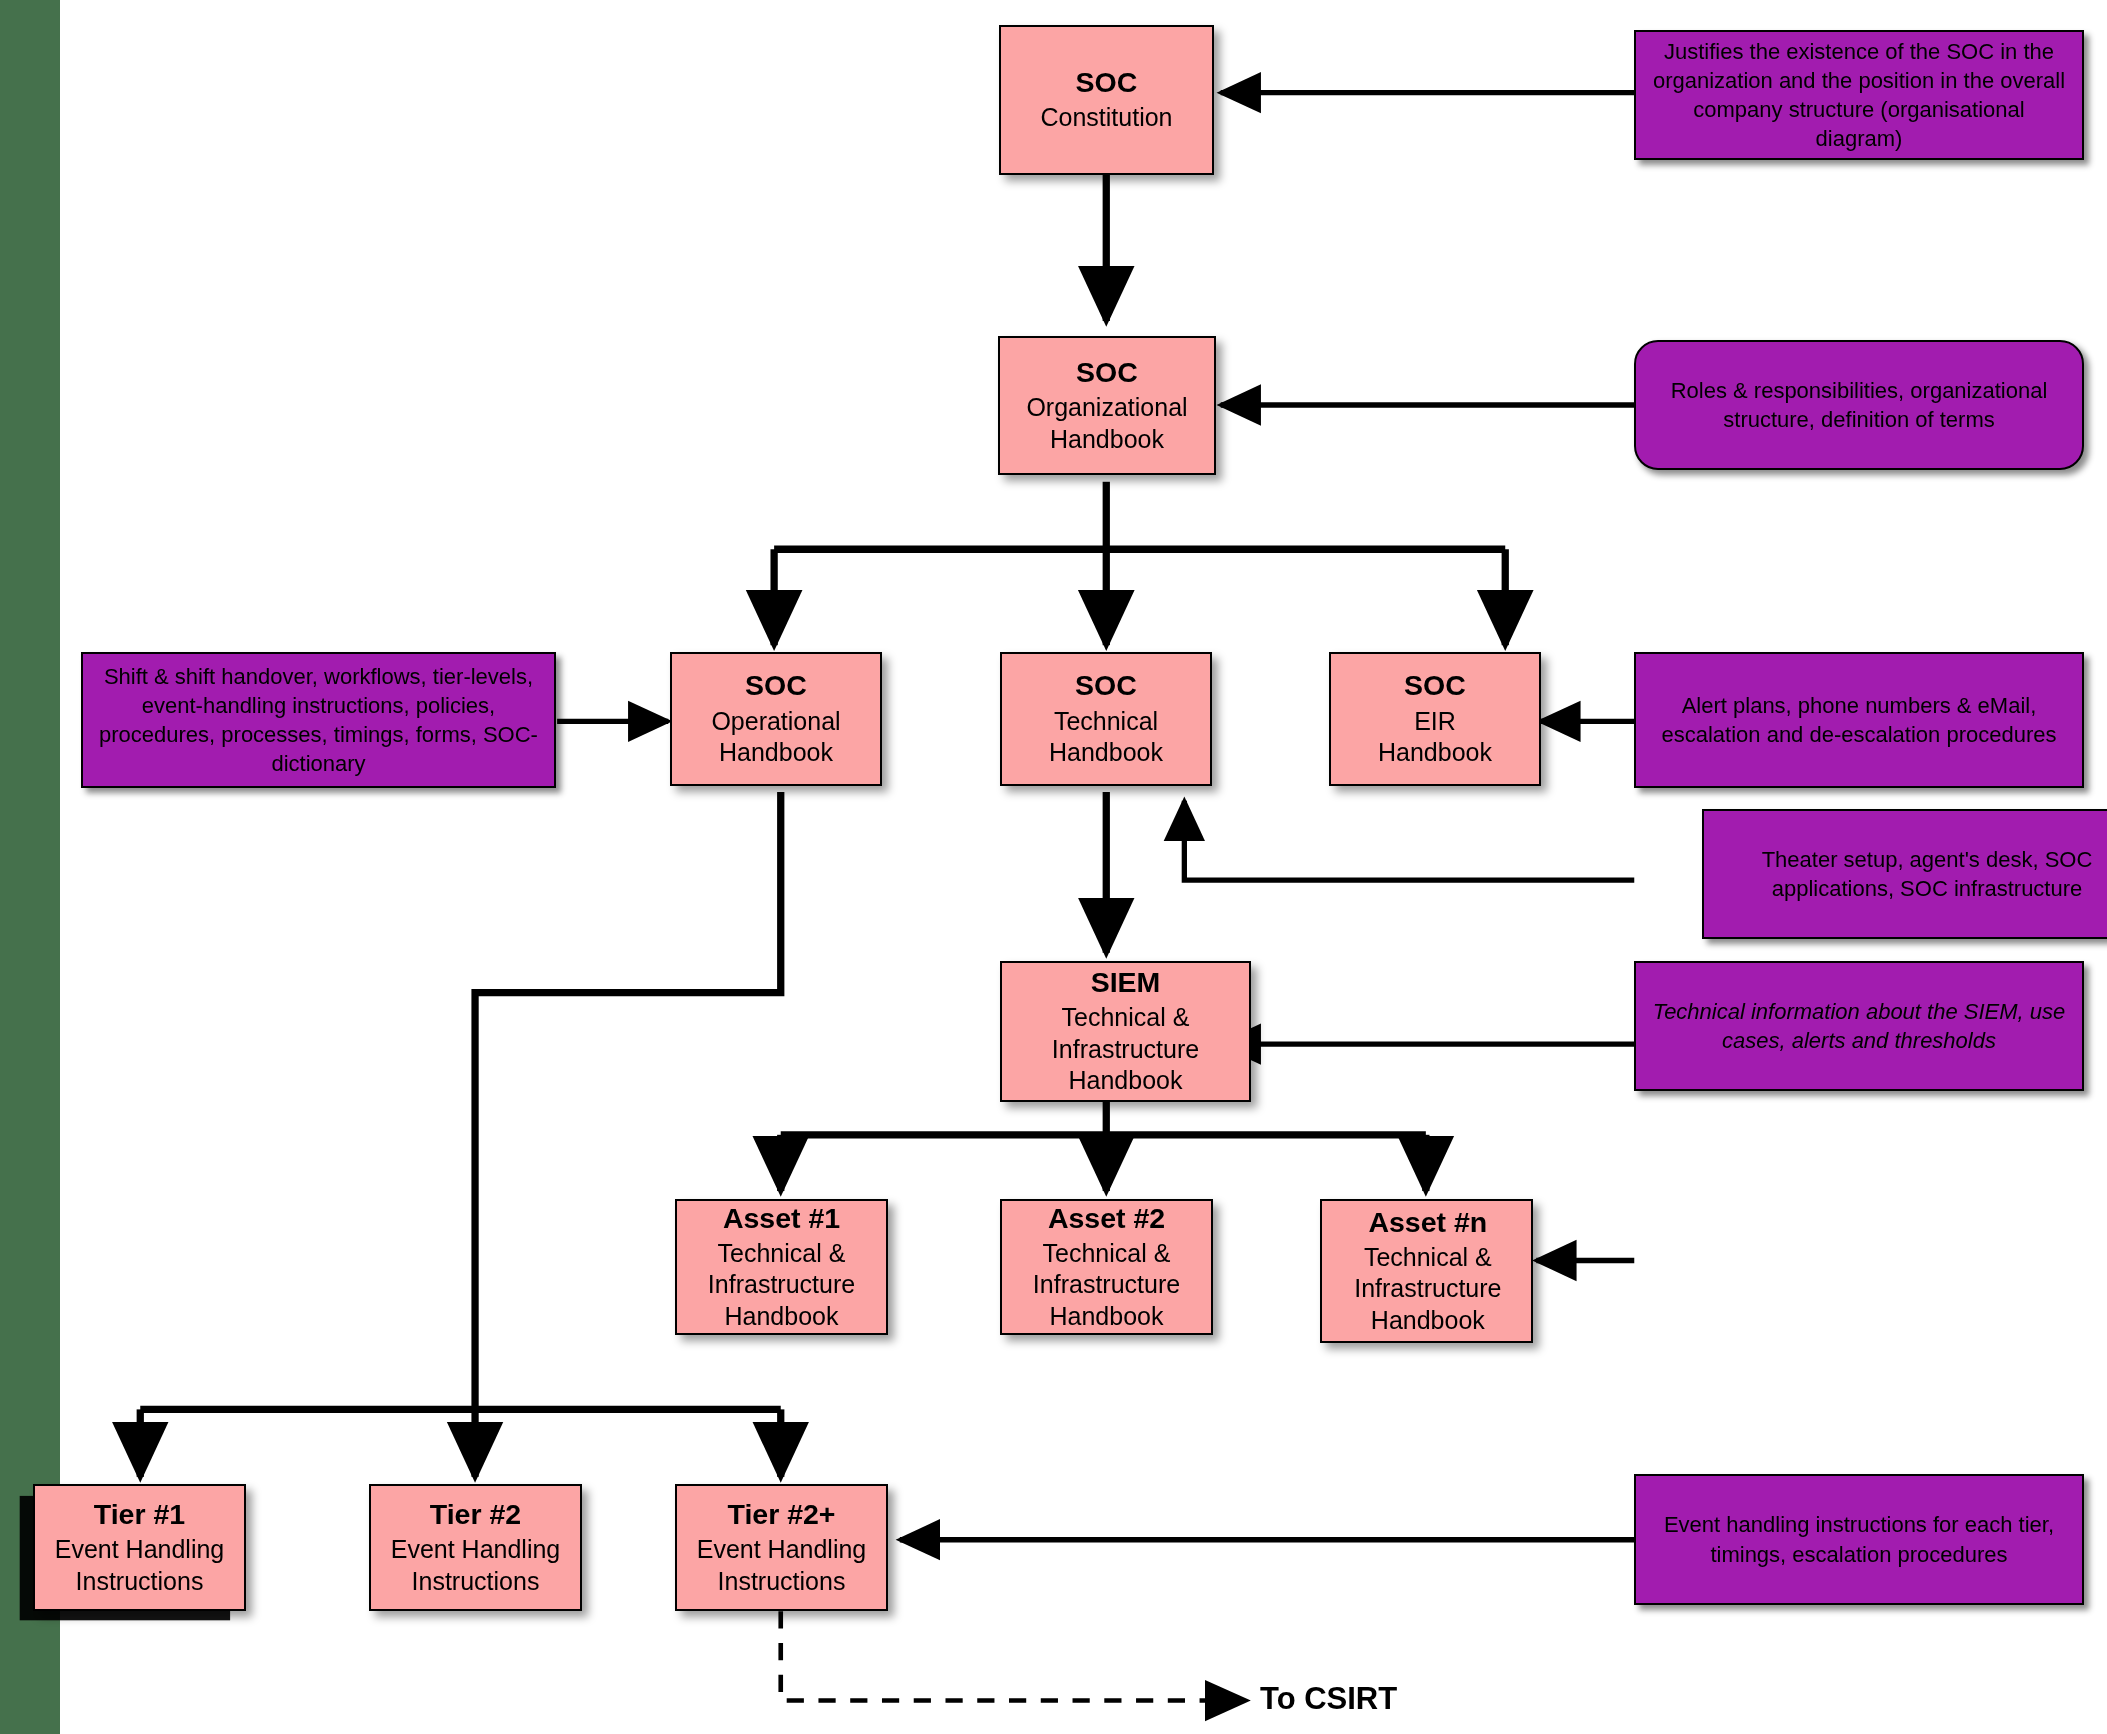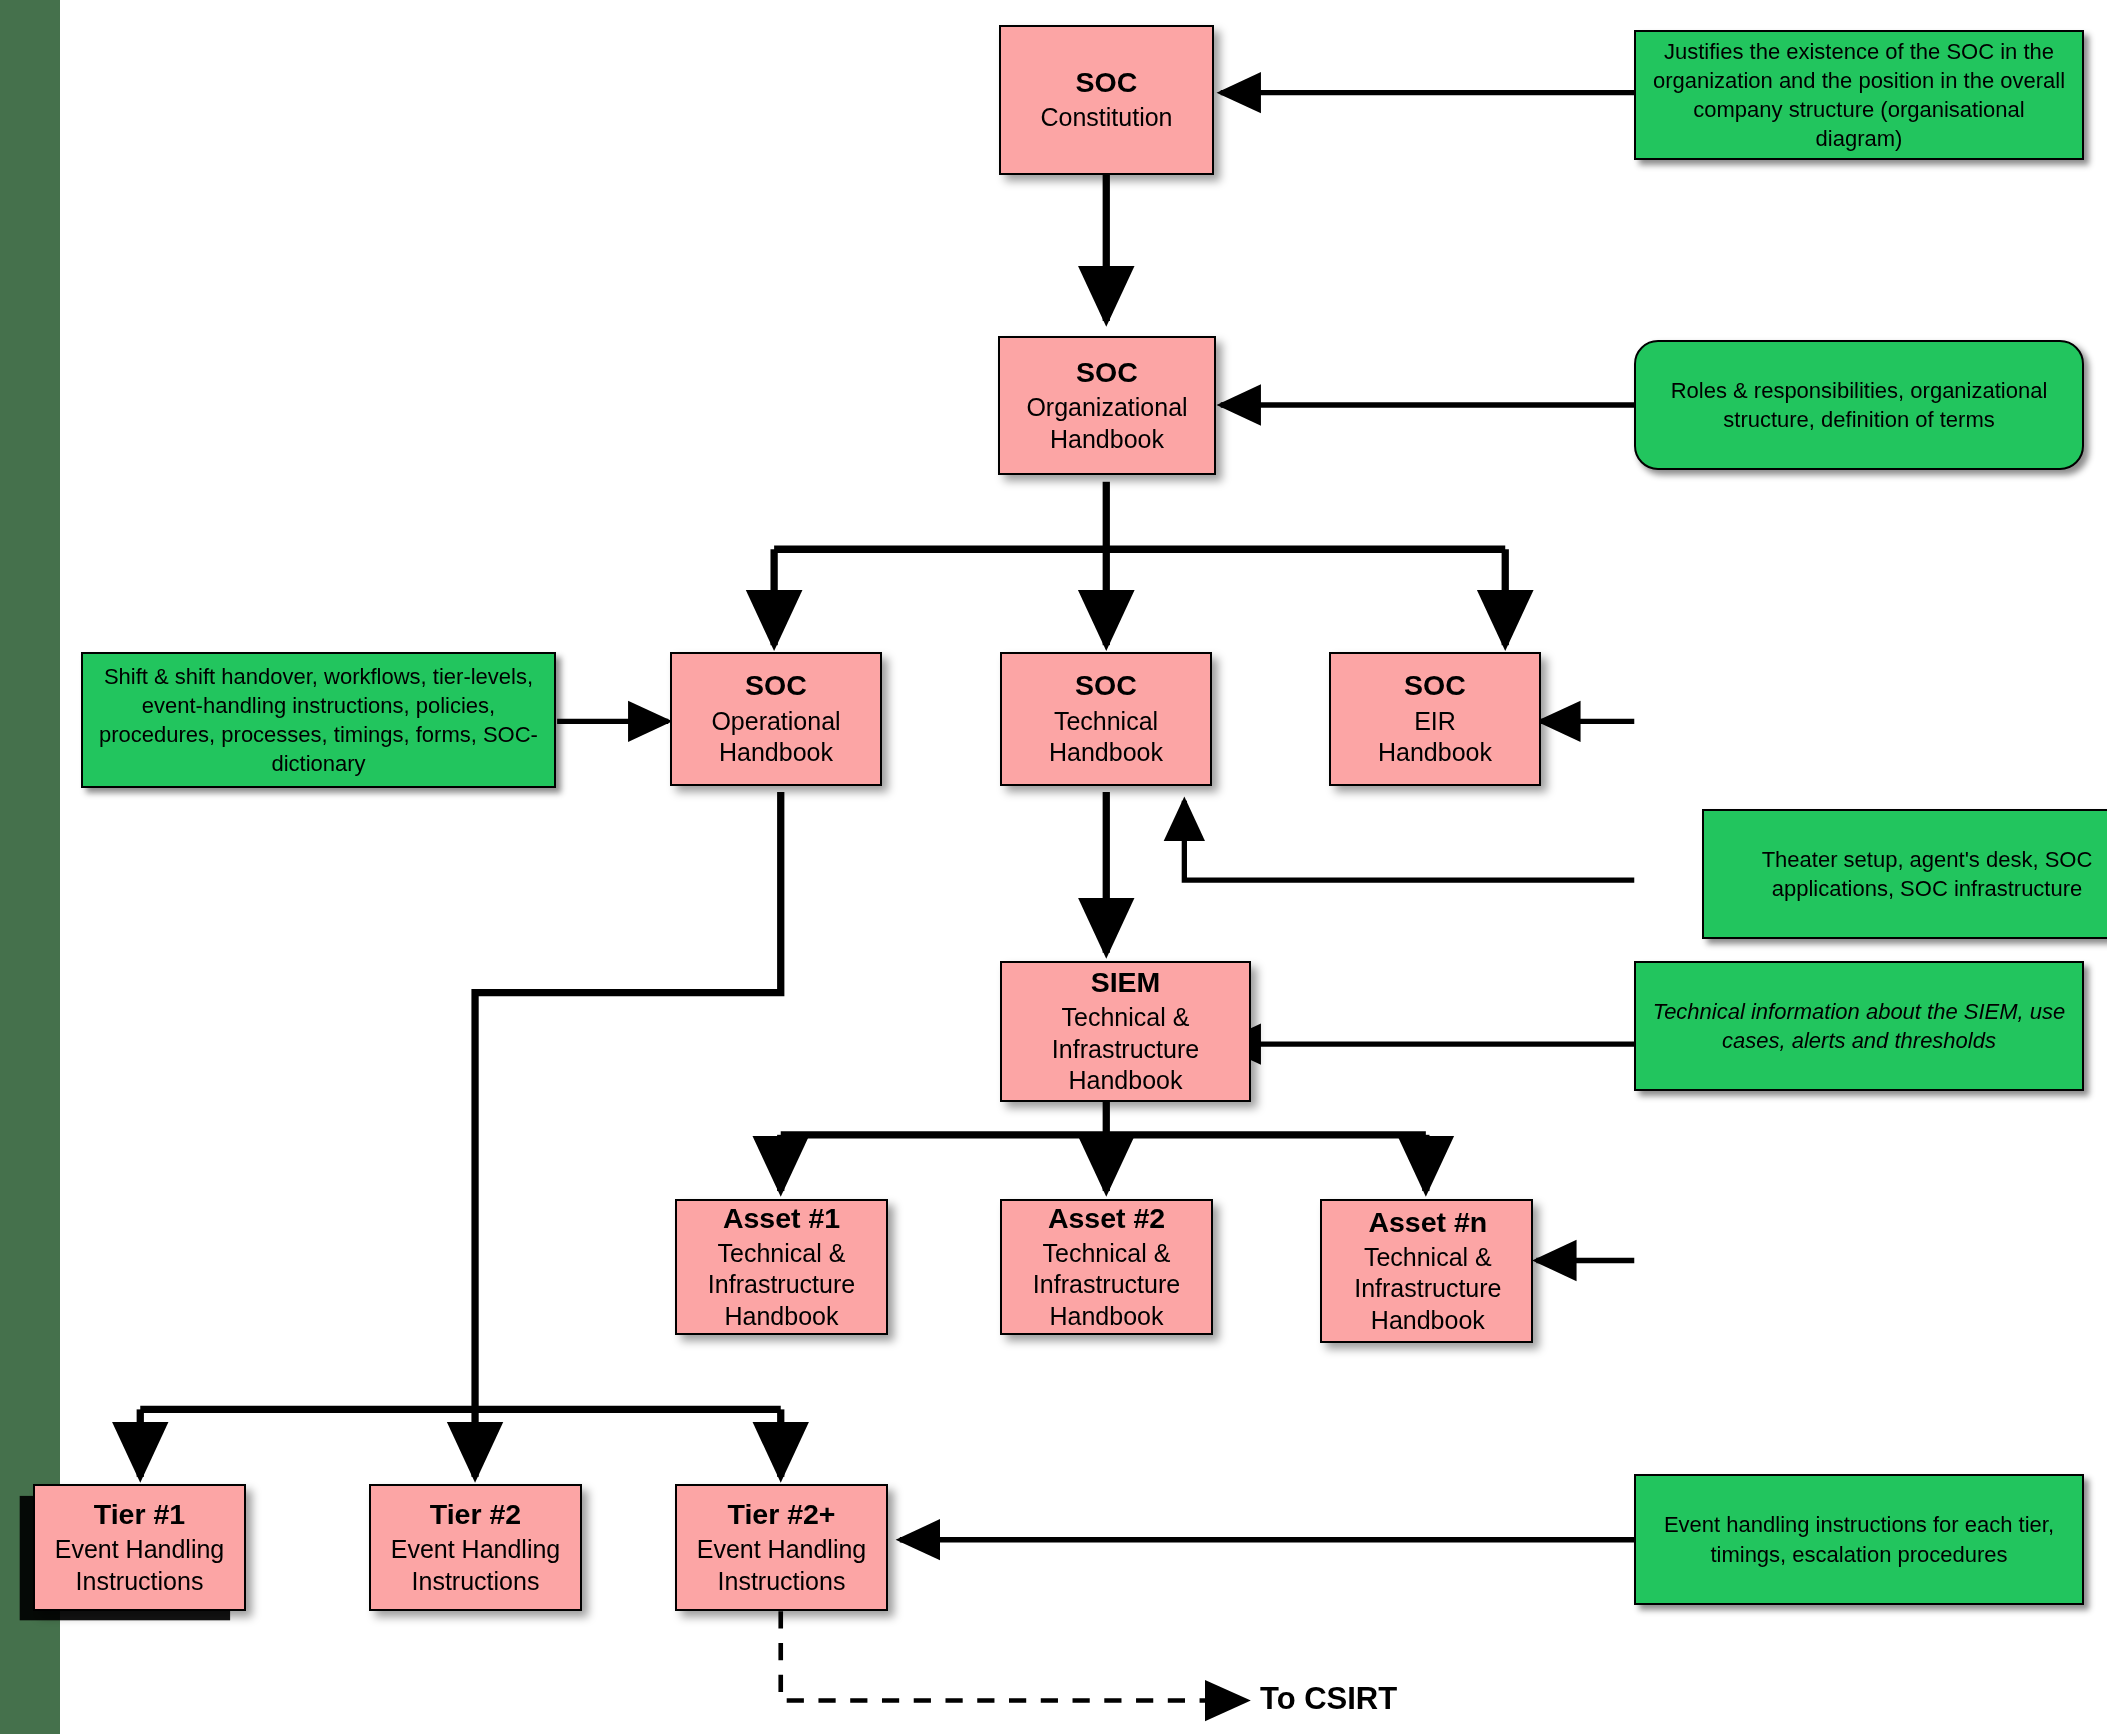--- a/index.html
+++ b/index.html
@@ -56,21 +56,21 @@
   }
   .node .sub {
     font-size: 25px;
     line-height: 1.26;
     color: #000;
     white-space: pre-line;
   }
   .note {
     position: absolute;
     box-sizing: border-box;
-    background: #22c55e;
+    background: #a21caf;
     border: 2px solid #000000;
     box-shadow: 4.6px 4.6px 6px rgba(0,0,0,0.45);
     display: flex;
     align-items: center;
     justify-content: center;
     text-align: center;
     z-index: 3;
     padding: 6.6px 12px;
   }
   .note span {
@@ -218,20 +218,23 @@
   </div>
 
   <div class="note" style="left:1634px; top:340px; width:450px; height:130px;border-radius:24px;">
     <span>Roles &amp; responsibilities, organizational structure, definition of terms</span>
   </div>
 
   <div class="note" style="left:81px; top:652px; width:475px; height:136px;">
     <span>Shift &amp; shift handover, workflows, tier-levels, event-handling instructions, policies, procedures, processes, timings, forms, SOC-dictionary</span>
   </div>
 
+  <div class="note" style="left:1634px; top:652px; width:450px; height:136px;">
+    <span>Alert plans, phone numbers &amp; eMail, escalation and de-escalation procedures</span>
+  </div>
 
   <div class="note" style="left:1702px; top:809px; width:450px; height:130px;">
     <span>Theater setup, agent's desk, SOC applications, SOC infrastructure</span>
   </div>
 
   <div class="note" style="left:1634px; top:961px; width:450px; height:130px;font-style:italic;">
     <span>Technical information about the SIEM, use cases, alerts and thresholds</span>
   </div>
 
 

